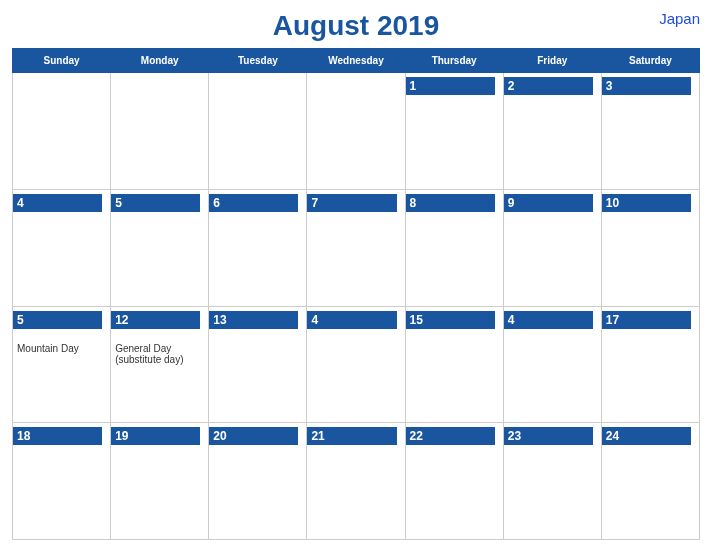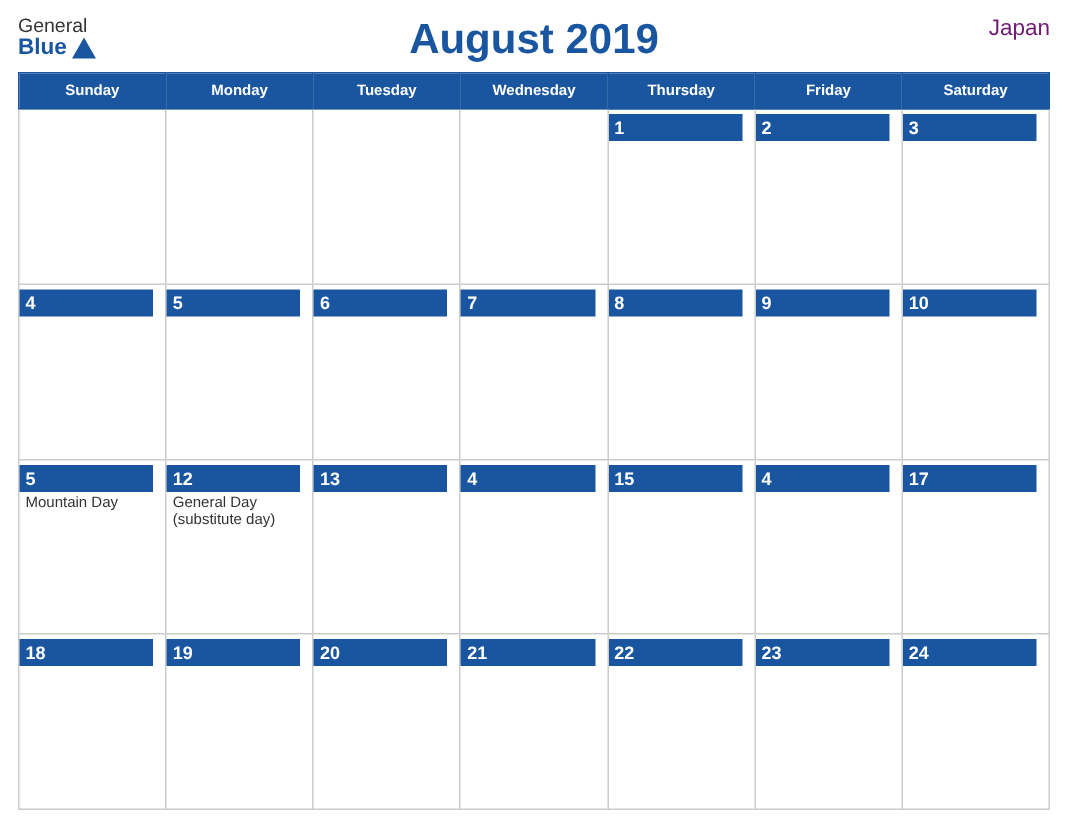--- a/index.html
+++ b/index.html
@@ -59,21 +59,21 @@
       font-size: 28px;
       font-weight: bold;
       color: #1a56a0;
       text-align: center;
     }
     .country-label {
       position: absolute;
       right: 0;
       top: 0;
       font-size: 15px;
-      color: #701a75;
+      color: #1d4ed8;
     }
     .calendar-table {
       width: 100%;
       border-collapse: collapse;
       flex: 1;
     }
     .calendar-table th {
       background-color: #1a56a0;
       color: #fff;
       text-align: center;
@@ -85,21 +85,21 @@
     .calendar-table td {
       border: 1px solid #ccc;
       vertical-align: top;
       padding: 3px 4px;
       width: calc(100% / 7);
       height: 72px;
     }
     .event-text {
       font-size: 10px;
       color: #333;
-      margin-top: 0;
+      margin-top: 12px;
       display: block;
     }
     .empty-cell {
       background: #fff;
     }
     
     .cell-date {
       background-color: #1a56a0;
       color: #fff;
       font-size: 12px;
@@ -109,27 +109,20 @@
       width: 100%;
       margin: -3px -4px 2px -4px;
       padding: 2px 4px;
     }
   </style>
 </head>
 <body>
 
 <div class="calendar-wrapper">
   <div class="calendar-header">
-    <div class="logo-area">
-      <span class="logo-text-general">General</span>
-      <span class="logo-text-blue">
-        <span>Blue</span>
-        <div class="logo-triangle"></div>
-      </span>
-    </div>
     <h1 class="calendar-title">August 2019</h1>
     <div class="country-label">Japan</div>
   </div>
 
   <table class="calendar-table">
     <thead>
       <tr>
         <th>Sunday</th>
         <th>Monday</th>
         <th>Tuesday</th>

